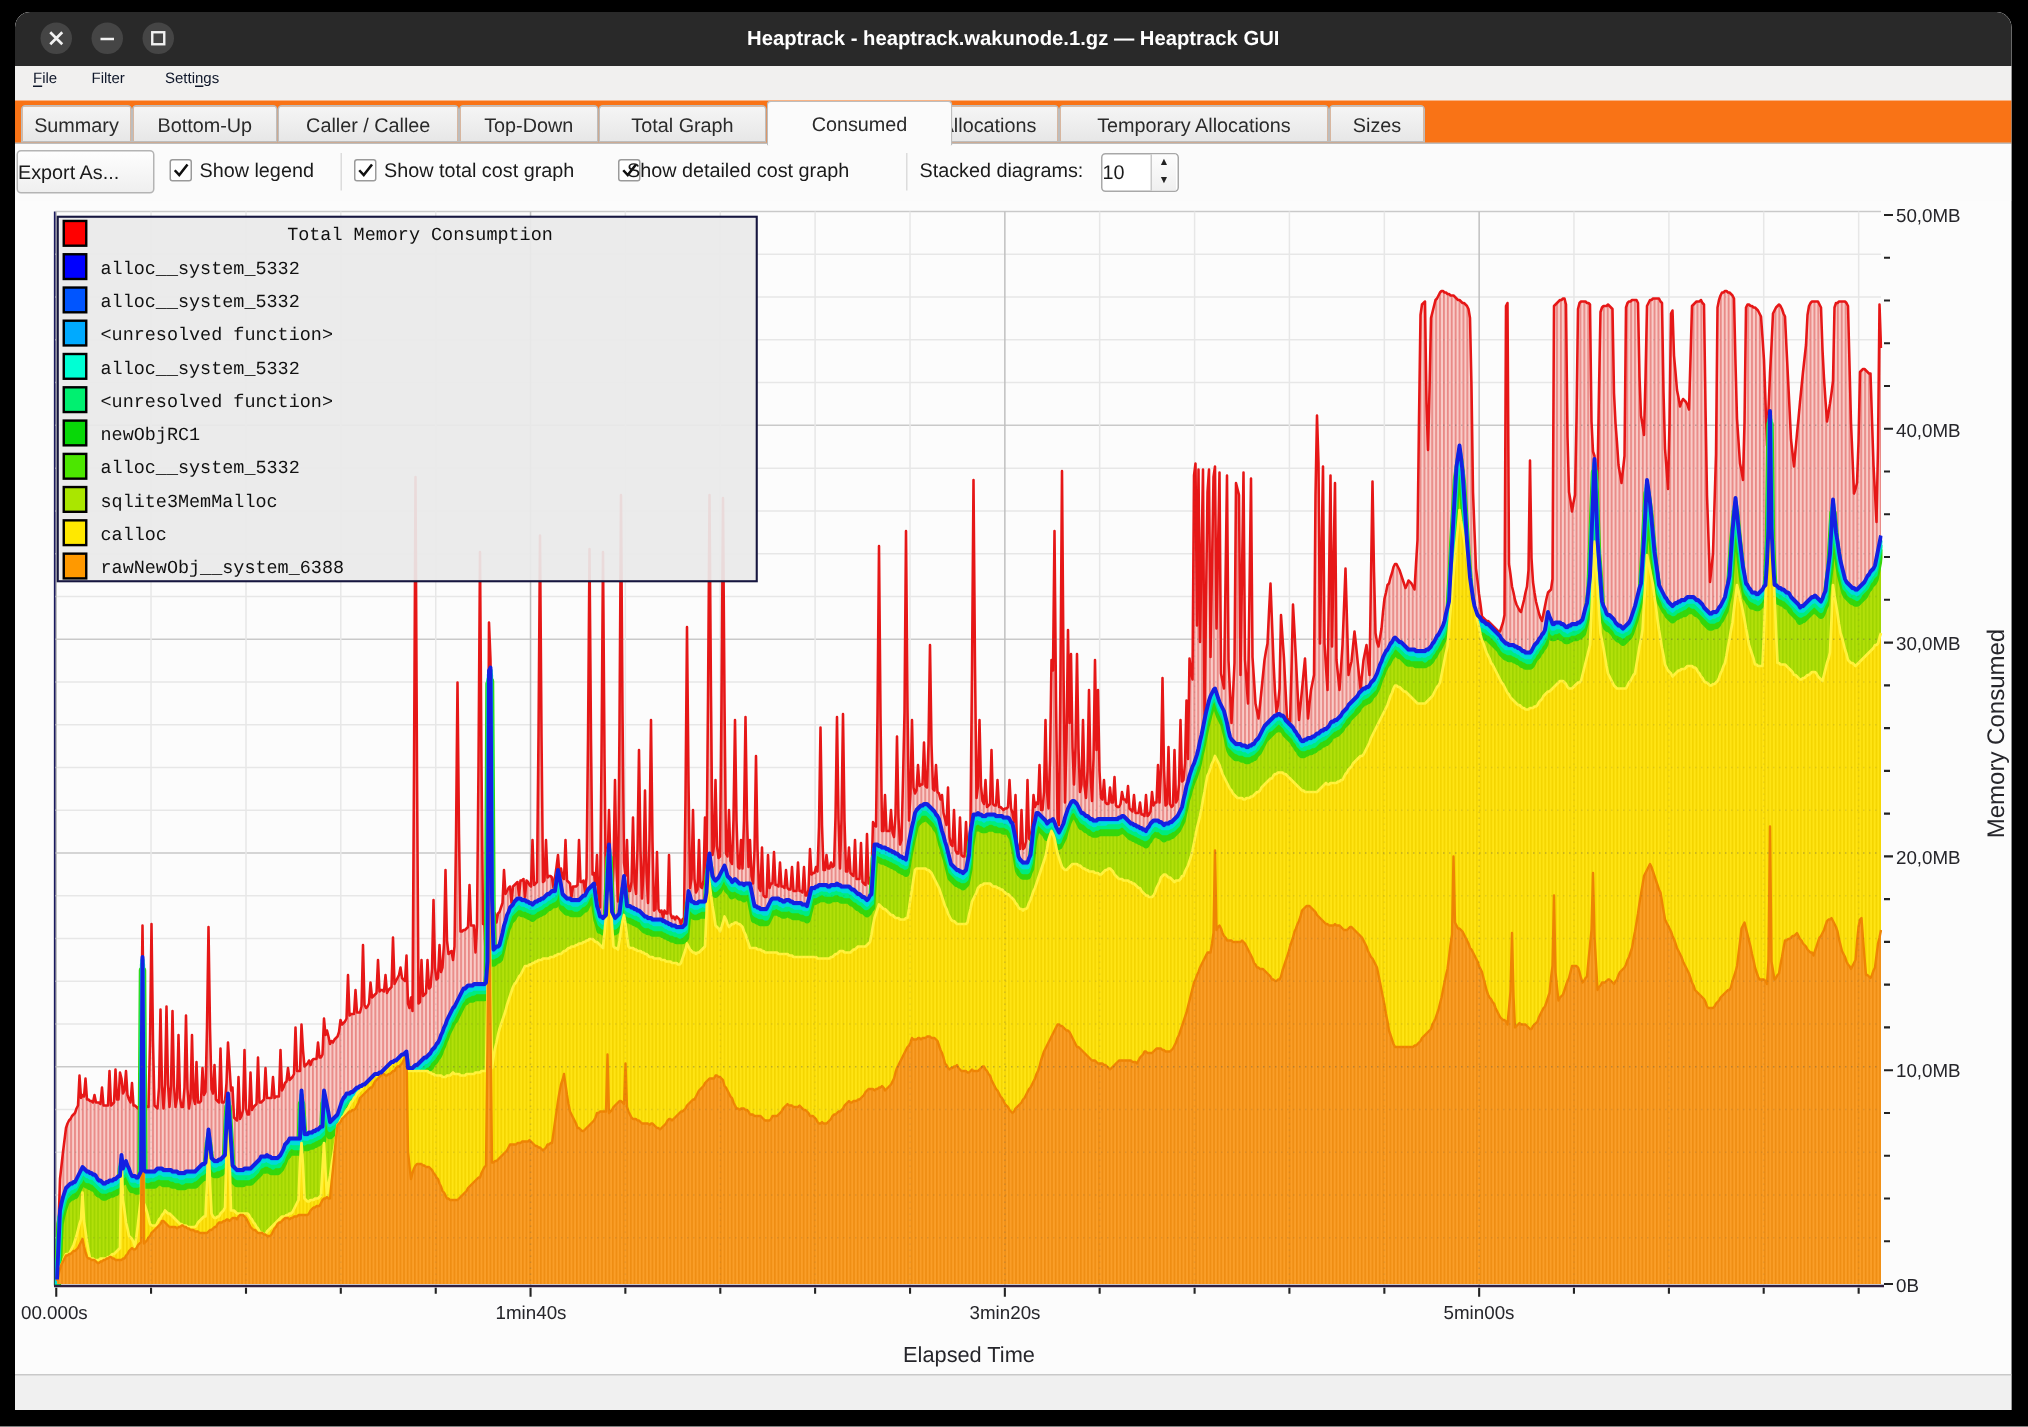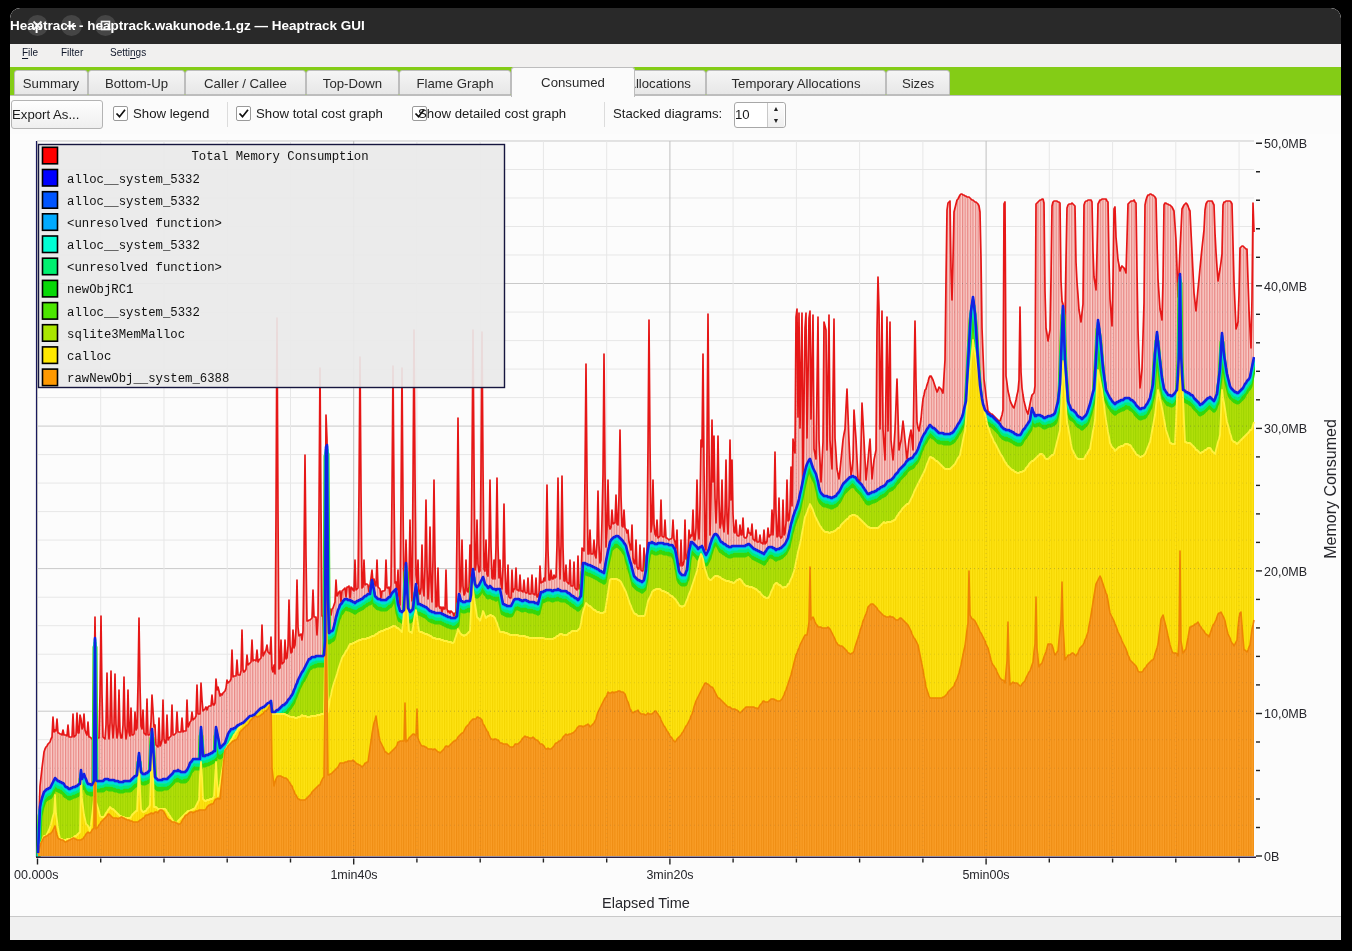--- a/index.html
+++ b/index.html
@@ -1,23 +1,23 @@
 <!DOCTYPE html>
 <html><head><meta charset="utf-8"><style>
 html,body{margin:0;padding:0}
 body{width:1352px;height:951px;background:#000;position:relative;overflow:hidden;
  font-family:"Liberation Sans",sans-serif;-webkit-font-smoothing:antialiased}
 #win{position:absolute;left:10px;top:8px;width:1331px;height:932px;background:#FBFBFB;
  border-radius:10px 10px 0 0;overflow:hidden}
 #title{position:absolute;left:0;top:0;width:100%;height:36px;background:#292929;border-radius:10px 10px 0 0}
-#title .tx{position:absolute;left:0;right:0;top:10px;text-align:left;color:#FFF;font-size:13.5px;font-weight:bold}
+#title .tx{position:absolute;left:0;right:0;top:10px;text-align:center;color:#FFF;font-size:13.5px;font-weight:bold}
 .wbtn{position:absolute;top:7px;width:21px;height:21px;border-radius:50%;background:#454545}
 #menubar{position:absolute;left:0;top:36px;width:100%;height:23px;background:#F1F0EF;font-size:10px;color:#0f172a}
 #menubar span{position:absolute;top:3px}
-#tabbar{position:absolute;left:0;top:59px;width:100%;height:29px;background:#84cc16;border-bottom:1px solid #BDBDBD;box-sizing:border-box}
+#tabbar{position:absolute;left:0;top:59px;width:100%;height:29px;background:#f97316;border-bottom:1px solid #BDBDBD;box-sizing:border-box}
 .tab{position:absolute;top:3px;height:25px;line-height:25px;text-align:center;font-size:13.2px;color:#2A2A2A;
  background:linear-gradient(#F5F5F5,#E7E7E7);border:1px solid #BDBDBD;border-radius:3px 3px 0 0;box-sizing:border-box}
 .tab.act{top:0;height:30px;line-height:29px;background:#FBFBFB;border-bottom:none;z-index:2}
 #toolbar{position:absolute;left:0;top:88px;width:100%;height:38px;background:#FBFBFB;font-size:13.2px;color:#1A1A1A}
 #exportbtn{position:absolute;left:1px;top:4px;width:92px;height:29px;box-sizing:border-box;border:1px solid #B4B4B4;border-radius:3px;
  background:linear-gradient(#FEFEFE,#EFEFEF);text-align:left;line-height:27px}
 .cb{position:absolute;top:10px;width:15px;height:15px;box-sizing:border-box;border:1px solid #9A9A9A;border-radius:2px;background:#FFF}
 .cb svg{position:absolute;left:0px;top:0px}
 .cblab{position:absolute;top:10px}
 .sep{position:absolute;top:6px;height:25px;width:1px;background:#DCDCDC}
@@ -45,21 +45,21 @@
   <div id="menubar">
     <span style="left:12px"><u>F</u>ile</span>
     <span style="left:51px">Filter</span>
     <span style="left:100px">Setti<u>n</u>gs</span>
   </div>
   <div id="tabbar">
     <div class="tab" style="left:4px;width:74px">Summary</div>
     <div class="tab" style="left:78px;width:97px">Bottom-Up</div>
     <div class="tab" style="left:175px;width:121px">Caller / Callee</div>
     <div class="tab" style="left:296px;width:93px">Top-Down</div>
-    <div class="tab" style="left:389px;width:112px">Flame Graph</div>
+    <div class="tab" style="left:389px;width:112px">Total Graph</div>
     <div class="tab act" style="left:501px;width:124px">Consumed</div>
     <div class="tab" style="left:602px;width:94px">Allocations</div>
     <div class="tab" style="left:696px;width:180px">Temporary Allocations</div>
     <div class="tab" style="left:876px;width:64px">Sizes</div>
   </div>
   <div id="toolbar">
     <div id="exportbtn">Export As...</div>
     <div class="cb" style="left:103px">
         <svg width="13" height="13">
           <path d="M2.5 6.5 l3 3.2 l5.5 -7" stroke="#111" stroke-width="1.7" fill="none"></path>

